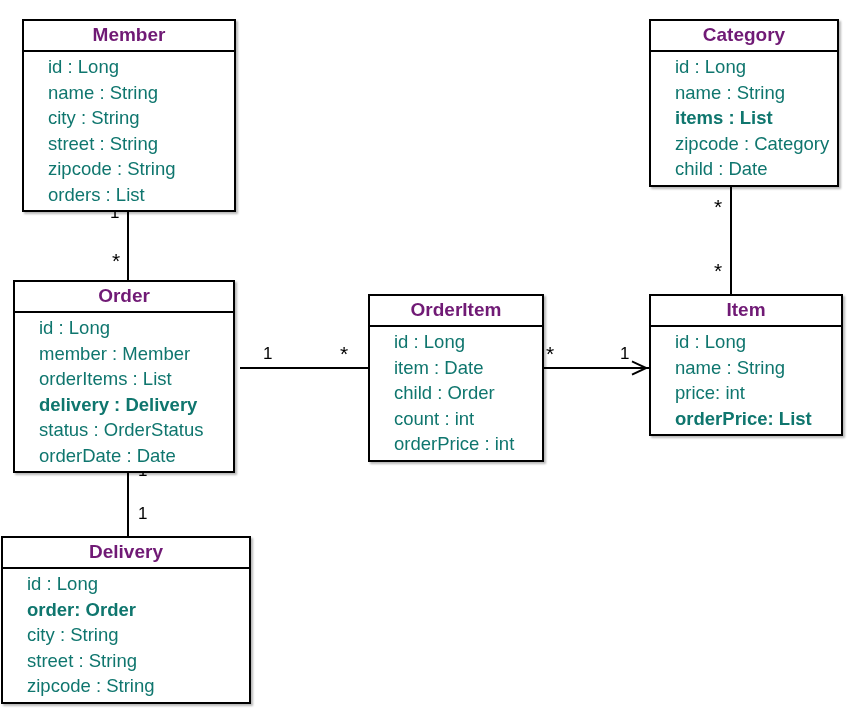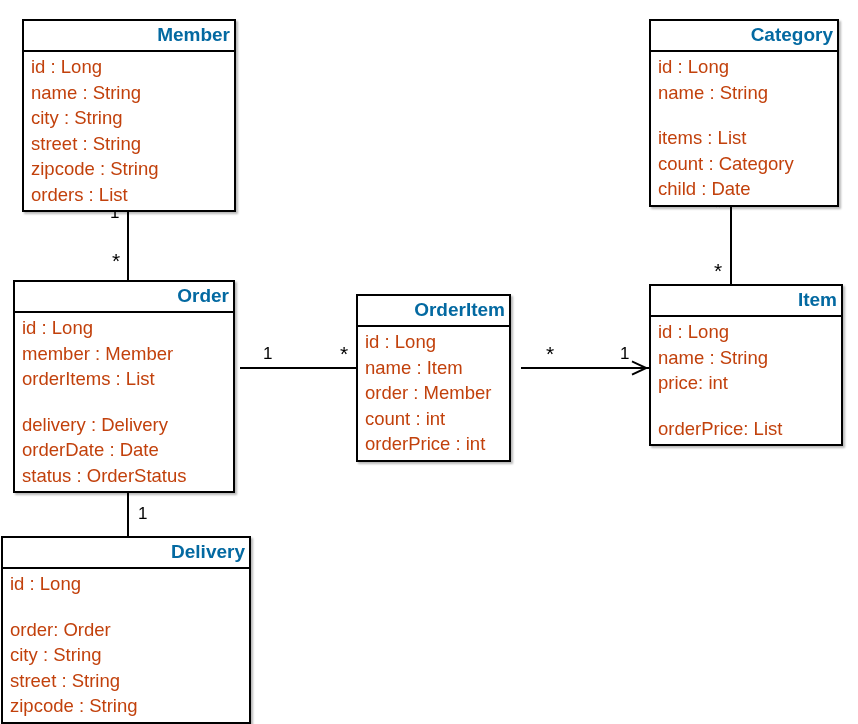--- a/index.html
+++ b/index.html
@@ -18,42 +18,41 @@
 
   
   .uml-class {
     position: absolute;
     box-sizing: border-box;
     background: #ffffff;
     border: 2px solid #000000;
     box-shadow: 2px 2px 2px rgba(0,0,0,0.28);
   }
   .uml-class-name {
-    text-align: right;
+    text-align: center;
     font-weight: bold;
     font-size: 19px;
     line-height: 26px;
-    color: #0369a1;
+    color: #701a75;
     border-bottom: 2px solid #000000;
     padding: 1px 4px 2px 4px;
     white-space: nowrap;
   }
   .uml-attrs {
     padding: 2px 0 3px 0;
   }
   .uml-attr {
     font-size: 18.5px;
     line-height: 25.5px;
-    color: #c2410c;
-    padding-left: 7px;
+    color: #0f766e;
+    padding-left: 24px;
     white-space: nowrap;
   }
   .uml-attr.bold {
-    font-weight: normal;
-    margin-top: 20px;
+    font-weight: bold;
   }
 
   
   .edge-v {
     position: absolute;
     width: 0;
     border-left: 2px solid #000000;
   }
   .edge-h {
     position: absolute;
@@ -117,49 +116,49 @@
       <div class="uml-attr">orders : List</div>
     </div>
   </div>
 
   <div class="uml-class" style="left:649px; top:19px; width:190px;">
     <div class="uml-class-name">Category</div>
     <div class="uml-attrs">
       <div class="uml-attr">id : Long</div>
       <div class="uml-attr">name : String</div>
       <div class="uml-attr bold">items : List</div>
-      <div class="uml-attr">count : Category</div>
+      <div class="uml-attr">zipcode : Category</div>
       <div class="uml-attr">child : Date</div>
     </div>
   </div>
 
   <div class="uml-class" style="left:13px; top:280px; width:222px;">
     <div class="uml-class-name">Order</div>
     <div class="uml-attrs">
       <div class="uml-attr">id : Long</div>
       <div class="uml-attr">member : Member</div>
       <div class="uml-attr">orderItems : List</div>
       <div class="uml-attr bold">delivery : Delivery</div>
+      <div class="uml-attr">status : OrderStatus</div>
       <div class="uml-attr">orderDate : Date</div>
-      <div class="uml-attr">status : OrderStatus</div>
     </div>
   </div>
 
-  <div class="uml-class" style="left:356px; top:294px; width:155px;">
+  <div class="uml-class" style="left:368px; top:294px; width:176px;">
     <div class="uml-class-name">OrderItem</div>
     <div class="uml-attrs">
       <div class="uml-attr">id : Long</div>
-      <div class="uml-attr">name : Item</div>
-      <div class="uml-attr">order : Member</div>
+      <div class="uml-attr">item : Date</div>
+      <div class="uml-attr">child : Order</div>
       <div class="uml-attr">count : int</div>
       <div class="uml-attr">orderPrice : int</div>
     </div>
   </div>
 
-  <div class="uml-class" style="left:649px; top:284px; width:194px;">
+  <div class="uml-class" style="left:649px; top:294px; width:194px;">
     <div class="uml-class-name">Item</div>
     <div class="uml-attrs">
       <div class="uml-attr">id : Long</div>
       <div class="uml-attr">name : String</div>
       <div class="uml-attr">price: int</div>
       <div class="uml-attr bold">orderPrice: List</div>
     </div>
   </div>
 
   <div class="uml-class" style="left:1px; top:536px; width:250px;">

